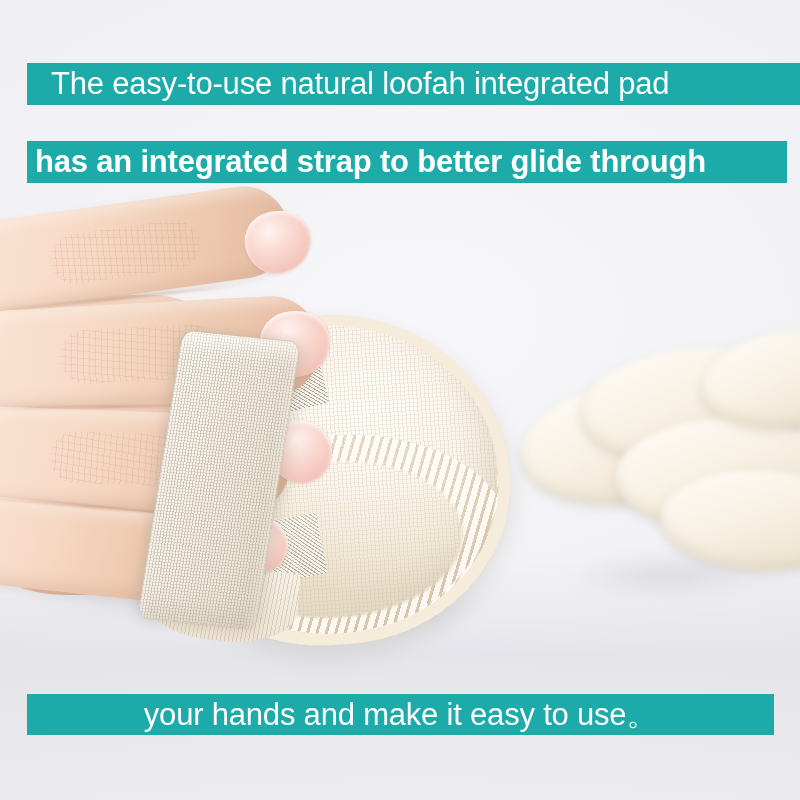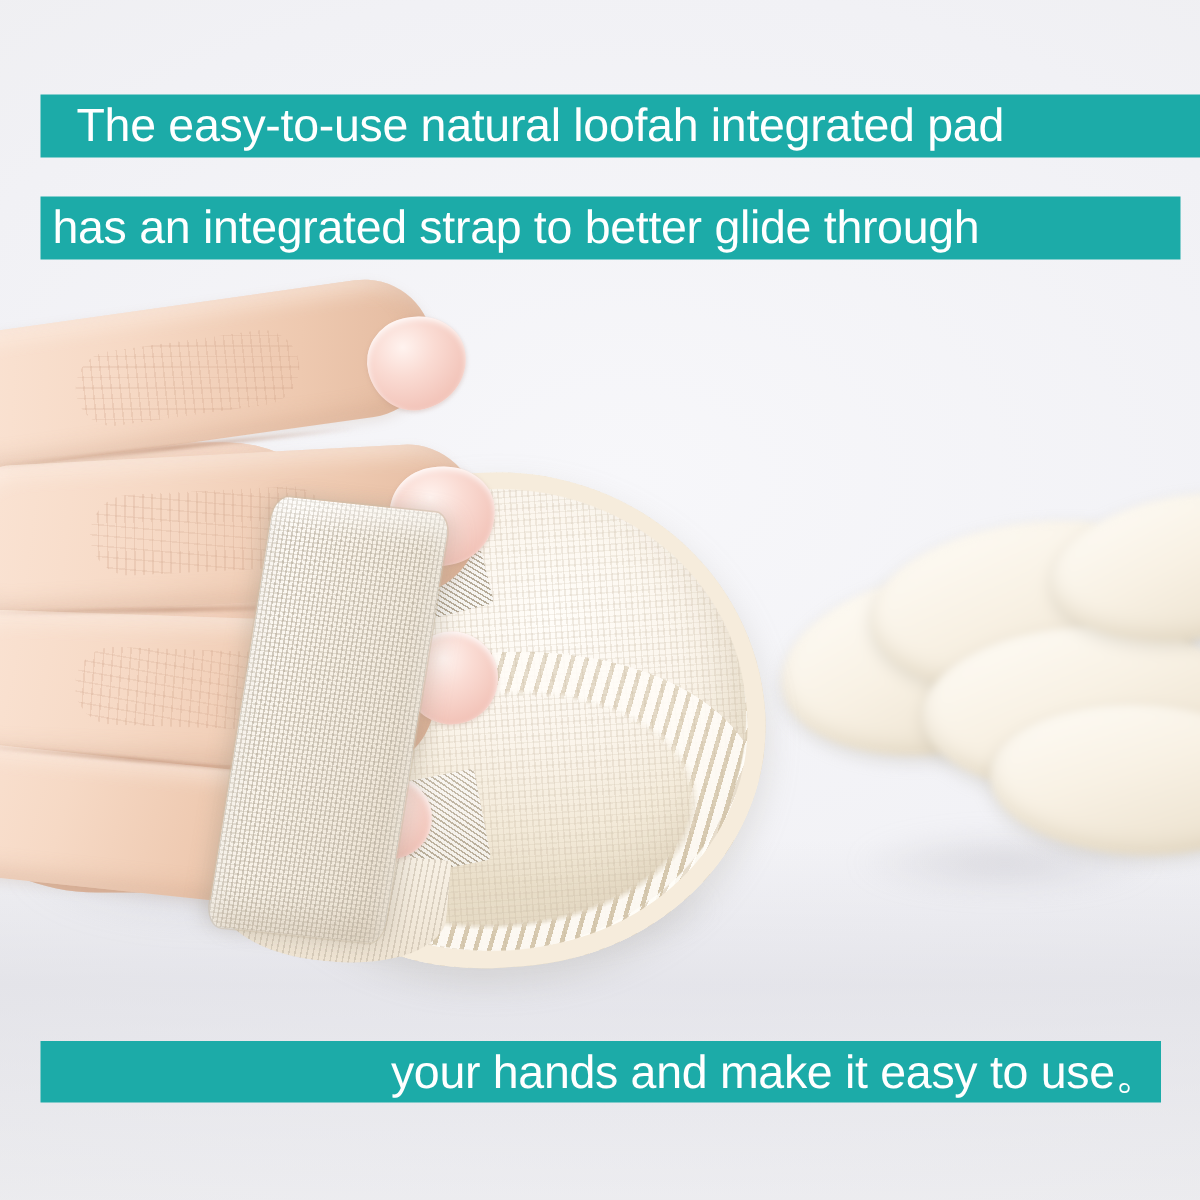--- a/index.html
+++ b/index.html
@@ -207,22 +207,22 @@
     background:#1caba8;
     display:flex;align-items:center;
     color:#ffffff;
     font-weight:400;
     letter-spacing:-.2px;
     white-space:nowrap;
     overflow:hidden;
   }
   .banner span{display:block;}
   #banner-1{left:27px;top:63px;width:753px;height:42px;padding-left:24px;font-size:31px;}
-  #banner-2{left:27px;top:131px;width:752px;height:42px;padding-left:8px;font-size:31px;}
-  #banner-3{left:27px;top:694px;width:747px;height:41px;justify-content:flex-end;font-size:31px;}
+  #banner-2{left:27px;top:141px;width:752px;height:42px;padding-left:8px;font-size:31px;font-weight:bold;}
+  #banner-3{left:27px;top:694px;width:747px;height:41px;justify-content:center;font-size:31px;}
 </style>
 </head>
 <body>
 
 <div id="stage">
 
   <div class="surface-shadow"></div>
 
   <div class="stack-shadow"></div>
   <div class="stack">

